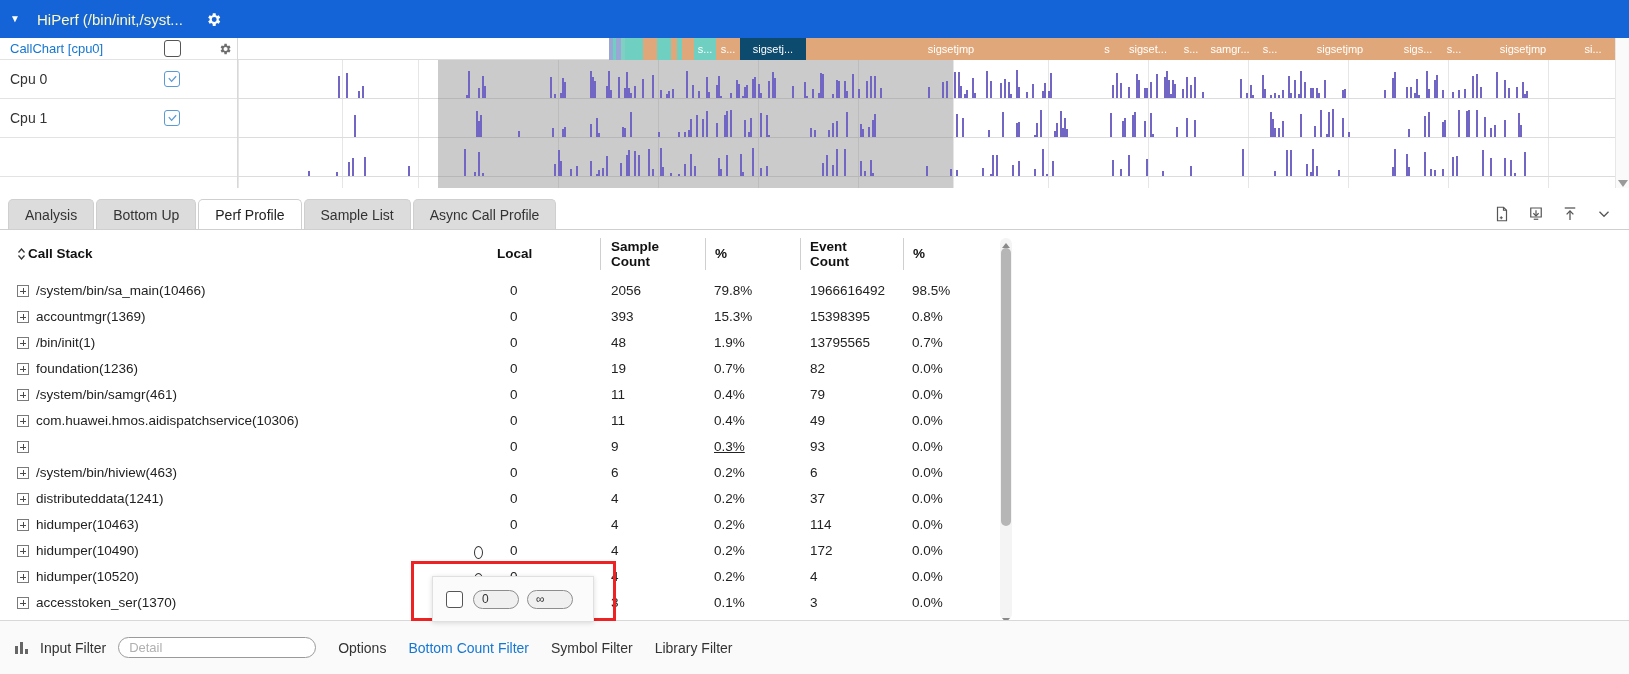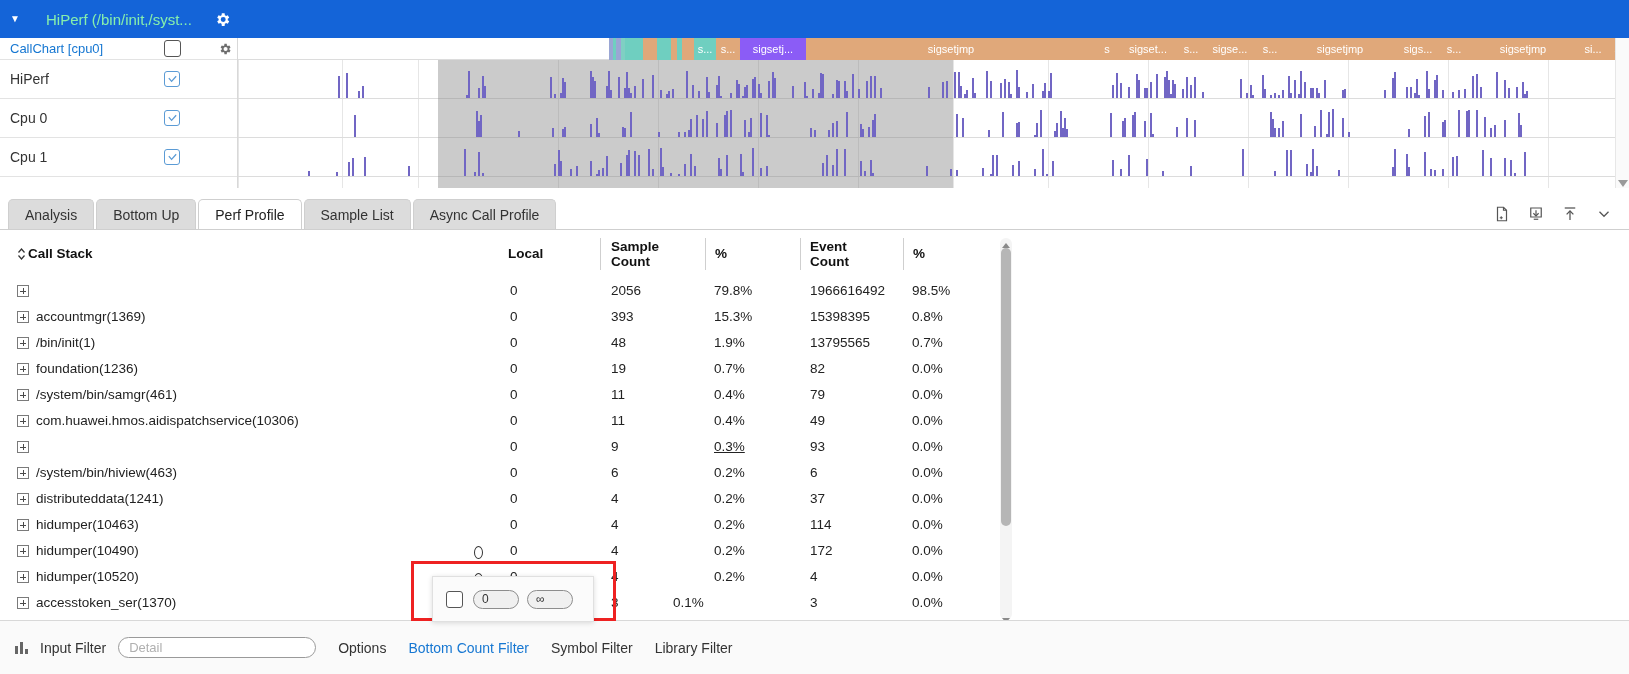--- a/index.html
+++ b/index.html
@@ -19,21 +19,21 @@
     position: absolute; left: 0; top: 0; width: 1629px; height: 38px;
     background: #1464d8;
     display: flex; align-items: center;
     color: #ffffff;
   }
   .title-caret {
     width: 30px; text-align: center; font-size: 10px; color: #fff;
     cursor: pointer; line-height: 1;
   }
   .title-text {
-    font-size: 15px; color: #86efac; margin-left: 16px; white-space: nowrap;
+    font-size: 15px; color: #fef9c3; margin-left: 7px; white-space: nowrap;
   }
   .title-gear {
     margin-left: 22px; width: 18px; height: 18px; cursor: pointer;
     display: flex; align-items: center; justify-content: center;
   }
 
   
   .timeline-wrap {
     position: absolute; left: 0; top: 38px; width: 1629px; height: 150px;
     background: #fff; overflow: hidden;
@@ -272,28 +272,20 @@
       <div class="tl-row first">
         <span class="tl-label link">CallChart [cpu0]</span>
         <span class="tl-chk plain"></span>
         <span class="tl-gear-sm">
           <svg width="14" height="14" viewBox="0 0 24 24" fill="#6e6e6e">
             <path d="M19.4 13a7.8 7.8 0 000-2l2.1-1.6-2-3.5-2.5 1a7.6 7.6 0 00-1.7-1L15 3H11l-.3 2.9c-.6.2-1.2.6-1.7 1l-2.5-1-2 3.5L6.6 11a7.8 7.8 0 000 2l-2.1 1.6 2 3.5 2.5-1c.5.4 1.1.8 1.7 1L11 21h4l.3-2.9c.6-.2 1.2-.6 1.7-1l2.5 1 2-3.5L19.4 13zM13 15.5a3.5 3.5 0 110-7 3.5 3.5 0 010 7z"></path>
           </svg>
         </span>
       </div>
 
-      <div class="tl-row">
-        <span class="tl-label">HiPerf</span>
-        <span class="tl-chk">
-          <svg width="11" height="11" viewBox="0 0 12 12">
-              <path d="M2 4.5L5 8l5-5.5" stroke="#5b9bd5" stroke-width="1.4" fill="none"></path>
-            </svg>
-        </span>
-      </div>
 
       <div class="tl-row">
         <span class="tl-label">Cpu 0</span>
         <span class="tl-chk">
           <svg width="11" height="11" viewBox="0 0 12 12">
               <path d="M2 4.5L5 8l5-5.5" stroke="#5b9bd5" stroke-width="1.4" fill="none"></path>
             </svg>
         </span>
       </div>
 
@@ -319,26 +311,26 @@
           <div class="flame-seg" style="left: 378px; width: 5px; background: rgb(154, 166, 212);"></div>
           <div class="flame-seg" style="left: 383px; width: 4px; background: rgb(127, 208, 195);"></div>
           <div class="flame-seg" style="left: 387px; width: 18px; background: rgb(111, 207, 192);"></div>
           <div class="flame-seg" style="left: 405px; width: 14px; background: rgb(224, 168, 122);"></div>
           <div class="flame-seg" style="left: 419px; width: 14px; background: rgb(111, 207, 192);"></div>
           <div class="flame-seg" style="left: 433px; width: 6px; background: rgb(224, 168, 122);"></div>
           <div class="flame-seg" style="left: 439px; width: 5px; background: rgb(111, 207, 192);"></div>
           <div class="flame-seg" style="left: 444px; width: 12px; background: rgb(224, 168, 122);"></div>
           <div class="flame-seg" style="left: 456px; width: 22px; background: rgb(111, 207, 192);">s...</div>
           <div class="flame-seg" style="left: 478px; width: 24px; background: rgb(224, 168, 122);">s...</div>
-          <div class="flame-seg" style="left: 502px; width: 66px; background: #8b5cf6; text-align: right;">sigsetj...</div>
+          <div class="flame-seg" style="left: 502px; width: 66px; background: #0c4a6e; text-align: right;">sigsetj...</div>
           <div class="flame-seg" style="left: 568px; width: 290px; background: rgb(224, 168, 122);">sigsetjmp</div>
           <div class="flame-seg" style="left: 858px; width: 22px; background: rgb(224, 168, 122);">s</div>
           <div class="flame-seg" style="left: 880px; width: 60px; background: rgb(224, 168, 122);">sigset...</div>
           <div class="flame-seg" style="left: 940px; width: 26px; background: rgb(224, 168, 122);">s...</div>
-          <div class="flame-seg" style="left: 966px; width: 52px; background: rgb(224, 168, 122);">sigse...</div>
+          <div class="flame-seg" style="left: 966px; width: 52px; background: rgb(224, 168, 122);">samgr...</div>
           <div class="flame-seg" style="left: 1018px; width: 28px; background: rgb(224, 168, 122);">s...</div>
           <div class="flame-seg" style="left: 1046px; width: 112px; background: rgb(224, 168, 122);">sigsetjmp</div>
           <div class="flame-seg" style="left: 1158px; width: 44px; background: rgb(224, 168, 122);">sigs...</div>
           <div class="flame-seg" style="left: 1202px; width: 28px; background: rgb(224, 168, 122);">s...</div>
           <div class="flame-seg" style="left: 1230px; width: 110px; background: rgb(224, 168, 122);">sigsetjmp</div>
           <div class="flame-seg" style="left: 1340px; width: 30px; background: rgb(224, 168, 122);">si...</div>
           <div class="flame-seg" style="left: 1370px; width: 36px; background: rgb(224, 168, 122);">sig...</div>
         </div>
       <div class="tl-grid" id="tl-grid">
           <div class="tl-vline" style="left: 0px;"></div>
@@ -770,35 +762,36 @@
     <div class="th-row">
       <div class="th" style="left:17px;">
         <span class="sorter">
           <svg width="9" height="14" viewBox="0 0 9 14" fill="none" stroke="#333" stroke-width="1.2">
             <path d="M1.5 5.5L4.5 2l3 3.5"></path>
               <path d="M1.5 8.5L4.5 12l3-3.5"></path>
           </svg>
         </span>
         <span>Call Stack</span>
       </div>
-      <div class="th" style="left:508px;">Local</div>
+      <div class="th" style="left:497px;">Local</div>
       <div class="th-div" style="left:600px;"></div>
       <div class="th" style="left:611px;">Sample
 Count</div>
       <div class="th-div" style="left:705px;"></div>
       <div class="th" style="left:715px;">%</div>
       <div class="th-div" style="left:800px;"></div>
       <div class="th" style="left:810px;">Event
 Count</div>
       <div class="th-div" style="left:903px;"></div>
       <div class="th" style="left:913px;">%</div>
     </div>
     <div id="tbody">
         <div class="trow">
           <span class="expander"></span>
+          <span class="cell" style="left: 36px;">/system/bin/sa_main(10466)</span>
           <span class="cell" style="left: 510px;">0</span>
           <span class="cell" style="left: 611px;">2056</span>
           <span class="cell" style="left: 714px;">79.8%</span>
           <span class="cell" style="left: 810px;">1966616492</span>
           <span class="cell" style="left: 912px;">98.5%</span>
         </div>
         <div class="trow">
           <span class="expander"></span>
           <span class="cell" style="left: 36px;">accountmgr(1369)</span>
           <span class="cell" style="left: 510px;">0</span>
@@ -894,21 +887,21 @@
           <span class="cell" style="left: 611px;">4</span>
           <span class="cell" style="left: 714px;">0.2%</span>
           <span class="cell" style="left: 810px;">4</span>
           <span class="cell" style="left: 912px;">0.0%</span>
         </div>
         <div class="trow">
           <span class="expander"></span>
           <span class="cell" style="left: 36px;">accesstoken_ser(1370)</span>
           <span class="cell" style="left: 510px;">0</span>
           <span class="cell" style="left: 611px;">3</span>
-          <span class="cell" style="left: 673px;">0.1%</span>
+          <span class="cell" style="left: 714px;">0.1%</span>
           <span class="cell" style="left: 810px;">3</span>
           <span class="cell" style="left: 912px;">0.0%</span>
         </div>
       </div>
   </div>
 
   <div class="tbl-scroll">
     <div class="tbl-arrow-up">
       <svg width="8" height="8" viewBox="0 0 8 8">
           <path d="M0 6h8L4 1z" fill="#8a8a8a"></path>

